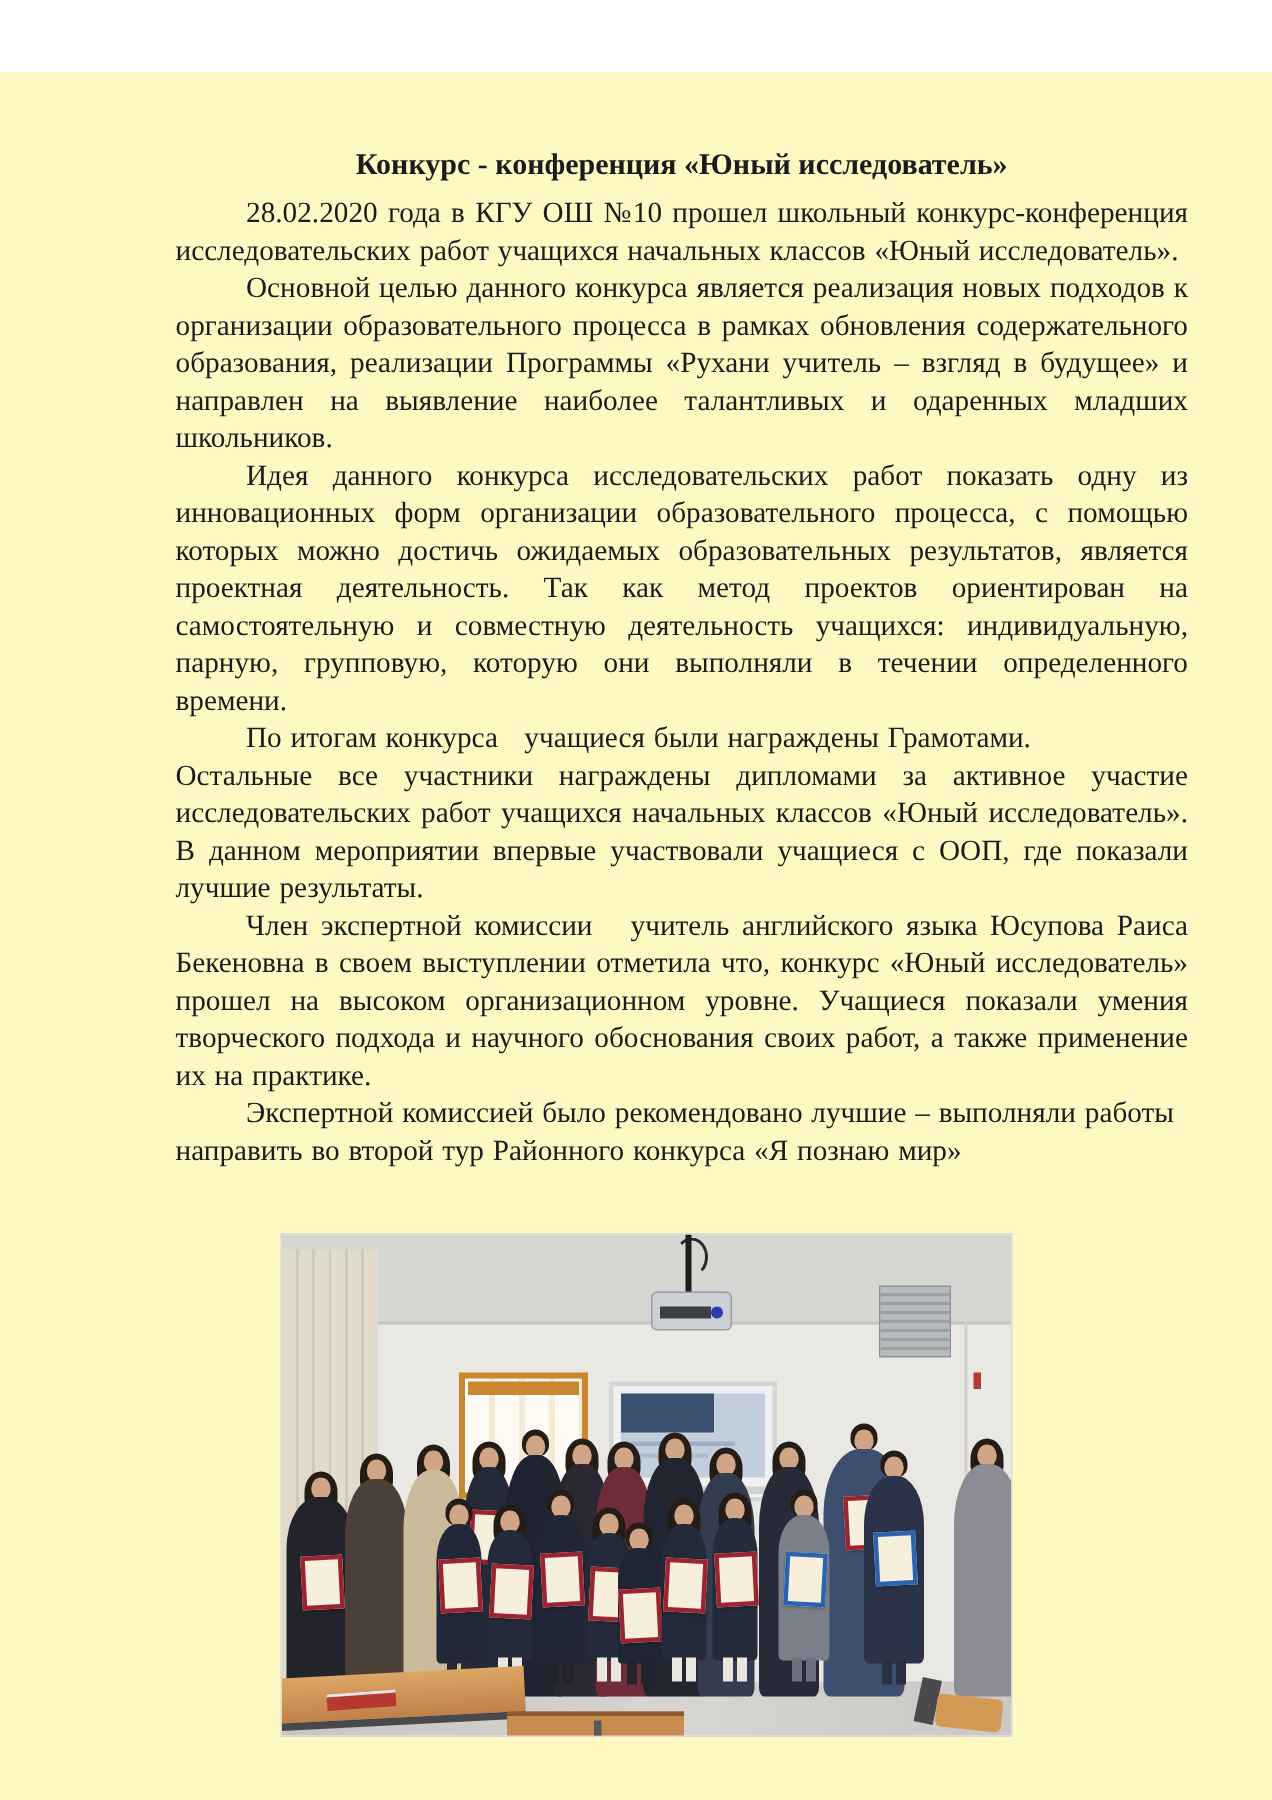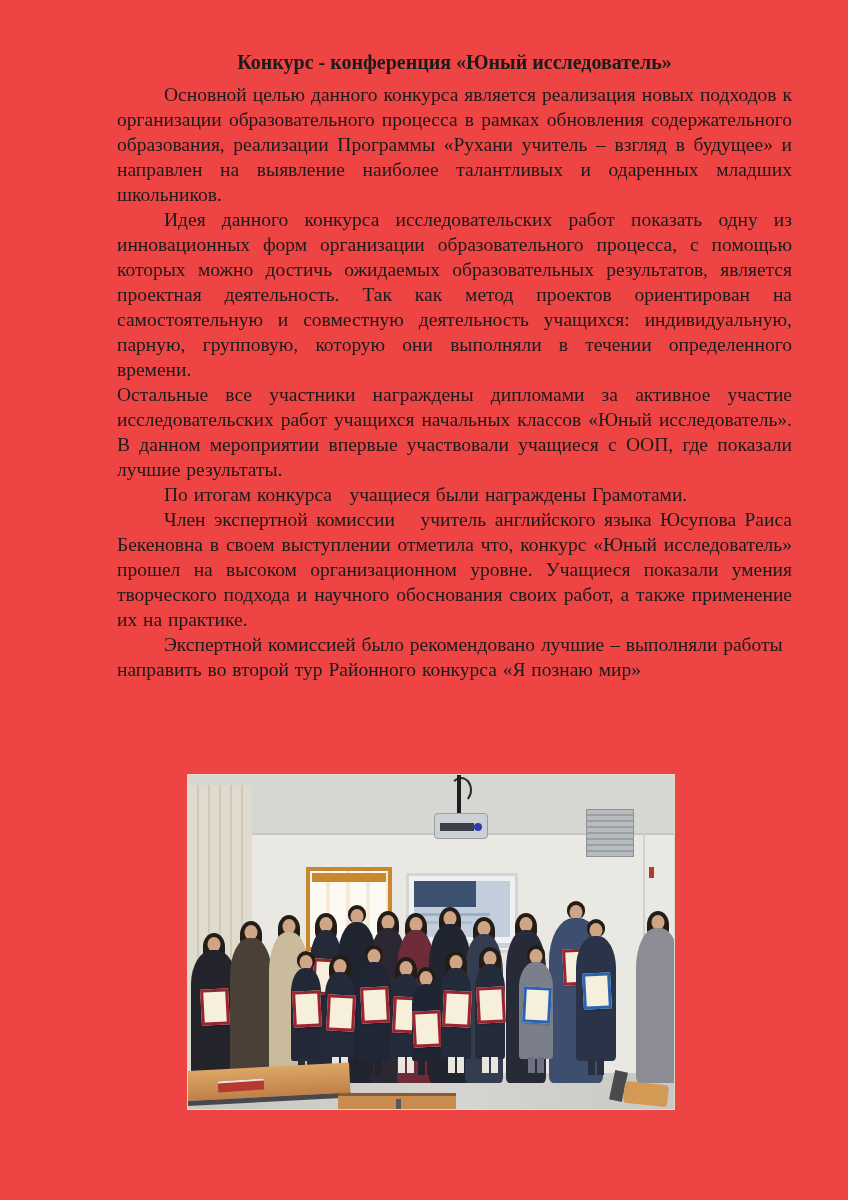--- a/index.html
+++ b/index.html
@@ -1,17 +1,17 @@
 <!DOCTYPE html>
 <html><head>
 <meta charset="utf-8">
 <style>
   html,body{margin:0;padding:0;background:#ffffff;}
   body{width:848px;height:1200px;position:relative;font-family:"Liberation Serif","DejaVu Serif",serif;color:#1b1b1b;}
-  .page{position:absolute;inset:0;background:#ef4444;}
+  .page{position:absolute;inset:0;background:#fef9c3;margin-top:48px;}
   .textblock{position:absolute;left:117px;top:50px;width:675px;}
   .doc-title{font-size:20px;font-weight:bold;text-align:center;margin:0 0 7px 0;line-height:25px;}
   .para{margin:0;font-size:19.5px;line-height:25px;text-align:justify;word-spacing:1px;}
   .para.indent{text-indent:47px;}
   .para.nojust{text-align:left;}
 
   
   .photo{position:absolute;left:187px;top:774px;width:486px;height:334px;background:#eae8e3;overflow:hidden;border:1px solid #e2d9cd;box-sizing:content-box;}
   .photo *{position:absolute;}
   .ceiling{left:0;top:0;width:100%;height:58px;background:#d6d6d2;border-bottom:2px solid #c6c6c2;}
@@ -49,24 +49,25 @@
   .body{left:0;right:0;top:17px;bottom:0;border-radius:45% 45% 8% 8%/26% 26% 4% 4%;}
   .legs{left:50%;transform:translateX(-50%);bottom:-14px;width:16px;height:16px;}
   .cert{left:50%;margin-left:-13px;width:22px;height:30px;border:3px solid #9b2431;box-sizing:content-box;box-shadow:0 1px 2px rgba(0,0,0,.25);}
 </style>
 </head>
 <body>
 
 <div class="page">
   <div class="textblock">
     <h1 class="doc-title">Конкурс - конференция «Юный исследователь»</h1>
+    <p class="para indent">28.02.2020 года в КГУ ОШ №10 прошел школьный конкурс-конференция исследовательских работ учащихся начальных классов «Юный исследователь».</p>
     <p class="para indent">Основной целью данного конкурса является реализация новых подходов к организации образовательного процесса в рамках обновления содержательного образования, реализации Программы «Рухани учитель – взгляд в будущее» и направлен на выявление наиболее талантливых и одаренных младших школьников.</p>
     <p class="para indent">Идея данного конкурса исследовательских работ показать одну из инновационных форм организации образовательного процесса, с помощью которых можно достичь ожидаемых образовательных результатов, является проектная деятельность. Так как метод проектов ориентирован на самостоятельную и совместную деятельность учащихся: индивидуальную, парную, групповую, которую они выполняли в течении определенного времени.</p>
+    <p class="para indent nojust">По итогам конкурса&nbsp;&nbsp; учащиеся были награждены Грамотами.</p>
     <p class="para">Остальные все участники награждены дипломами за активное участие исследовательских работ учащихся начальных классов «Юный исследователь». В данном мероприятии впервые участвовали учащиеся с ООП, где показали лучшие результаты.</p>
-    <p class="para indent nojust">По итогам конкурса&nbsp;&nbsp; учащиеся были награждены Грамотами.</p>
     <p class="para indent">Член экспертной комиссии&nbsp;&nbsp; учитель английского языка Юсупова Раиса Бекеновна в своем выступлении отметила что, конкурс «Юный исследователь» прошел на высоком организационном уровне. Учащиеся показали умения творческого подхода и научного обоснования своих работ, а также применение их на практике.</p>
     <p class="para indent nojust">Экспертной комиссией было рекомендовано лучшие – выполняли работы направить во второй тур Районного конкурса «Я познаю мир»</p>
   </div>
 
   <div class="photo">
     <div class="ceiling"></div>
     <div class="blinds"></div>
     <div class="poster">
         <div class="poster-head"></div>
       </div>

